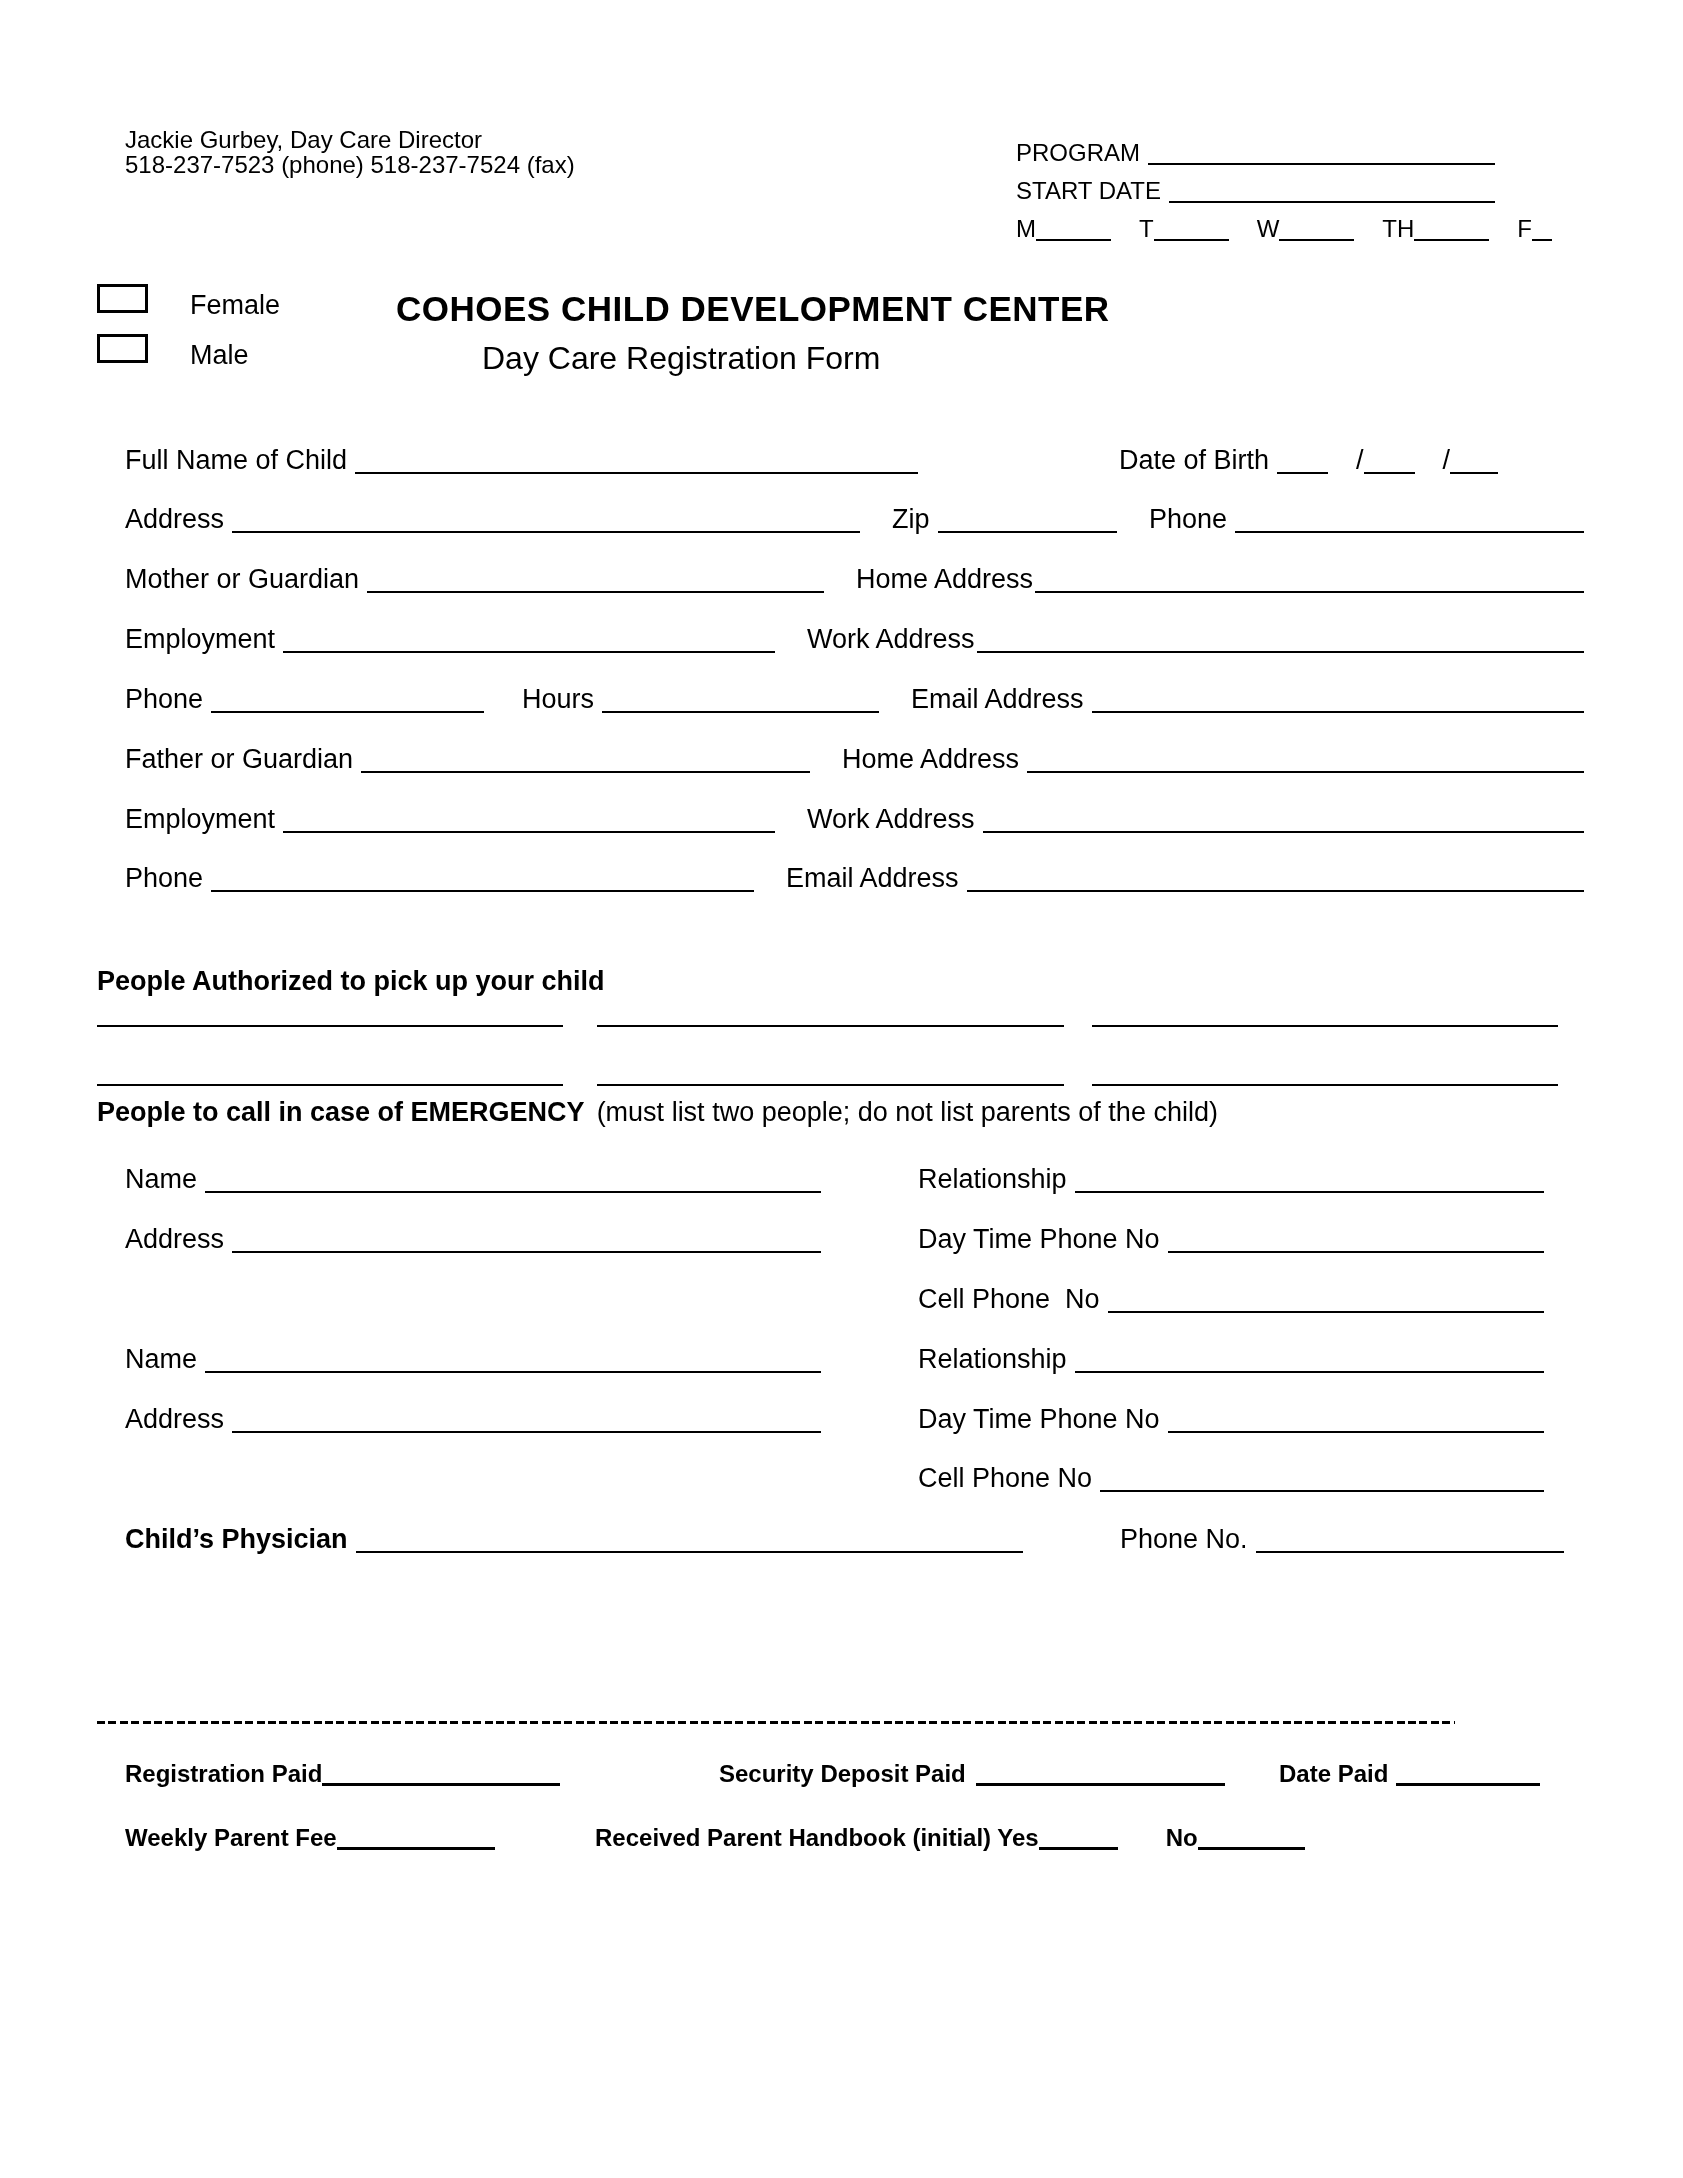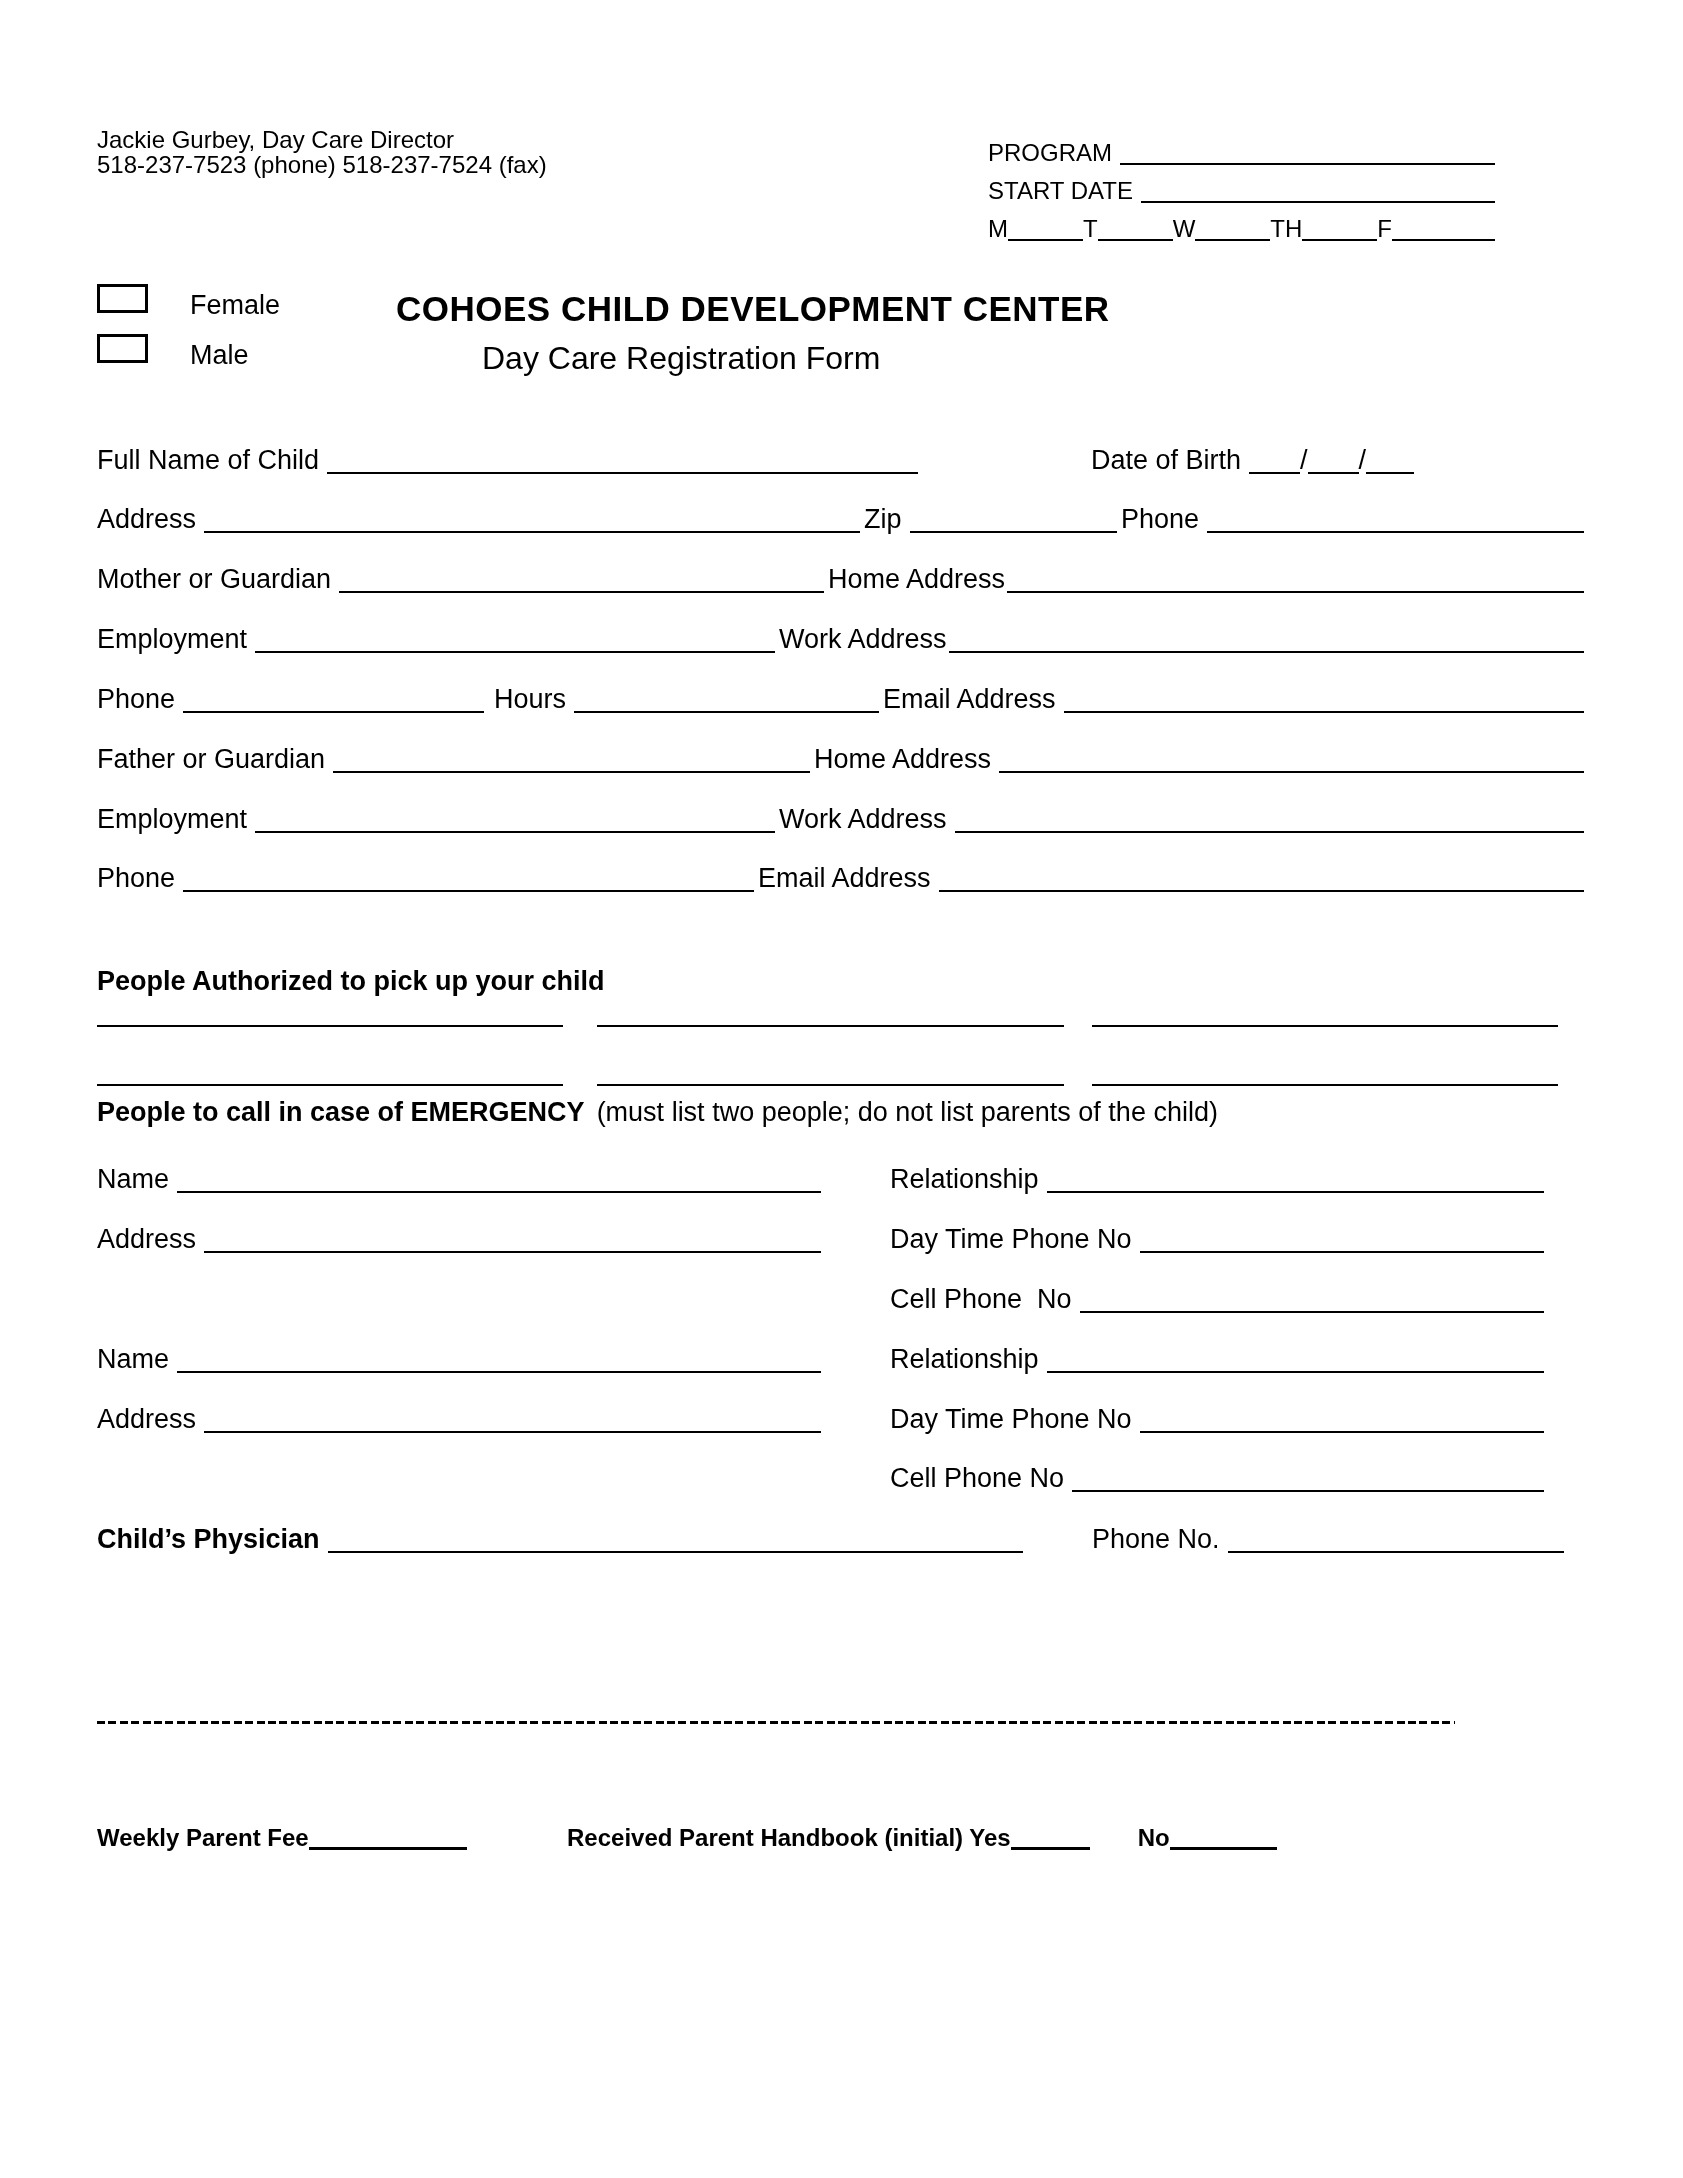--- a/index.html
+++ b/index.html
@@ -5,21 +5,21 @@
   html,body{margin:0;padding:0;background:#888;}
   .page{
     position:relative;
     width:1683px;height:2178px;
     background:#ffffff;
     margin:0 auto;
     font-family:"Liberation Sans", sans-serif;
     color:#000;
     overflow:hidden;
   }
-  .lb{white-space:pre;line-height:1.05;}
+  .lb{white-space:pre;line-height:1.05;margin-left:28px;}
   .b{font-weight:bold;}
   .row{
     position:absolute;left:97px;right:99px;height:38px;
     display:flex;align-items:flex-end;
     font-size:27px;
   }
   .cell{display:flex;align-items:flex-end;flex:0 0 auto;}
   .ln{
     border-bottom:2px solid #000;height:2px;
     flex:0 0 auto;margin-left:8px;
@@ -241,20 +241,32 @@
       <span class="ln fill" style="margin-right:69px;"></span>
     </span>
     <span class="lb">Phone No.</span>
     <span class="ln fill"></span>
   </div>
 
 
 
   <div class="divider"></div>
 
+  <div class="row office" style="top:1748px;">
+    <span class="cell" style="width:594px;">
+      <span class="lb">Registration Paid</span>
+      <span class="ln" style="width:238px;"></span>
+    </span>
+    <span class="cell" style="width:560px;">
+      <span class="lb">Security Deposit Paid</span>
+      <span class="ln fill" style="margin-left:10px;margin-right:26px;"></span>
+    </span>
+    <span class="lb">Date Paid</span>
+    <span class="ln" style="width:144px;margin-left:8px;"></span>
+  </div>
 
   <div class="row office" style="top:1812px;">
     <span class="cell" style="width:470px;">
       <span class="lb">Weekly Parent Fee</span>
       <span class="ln" style="width:158px;"></span>
     </span>
     <span class="lb">Received Parent Handbook (initial) Yes</span>
     <span class="ln" style="width:79px;"></span>
     <span class="lb" style="margin-left:48px;">No</span>
     <span class="ln" style="width:107px;"></span>

